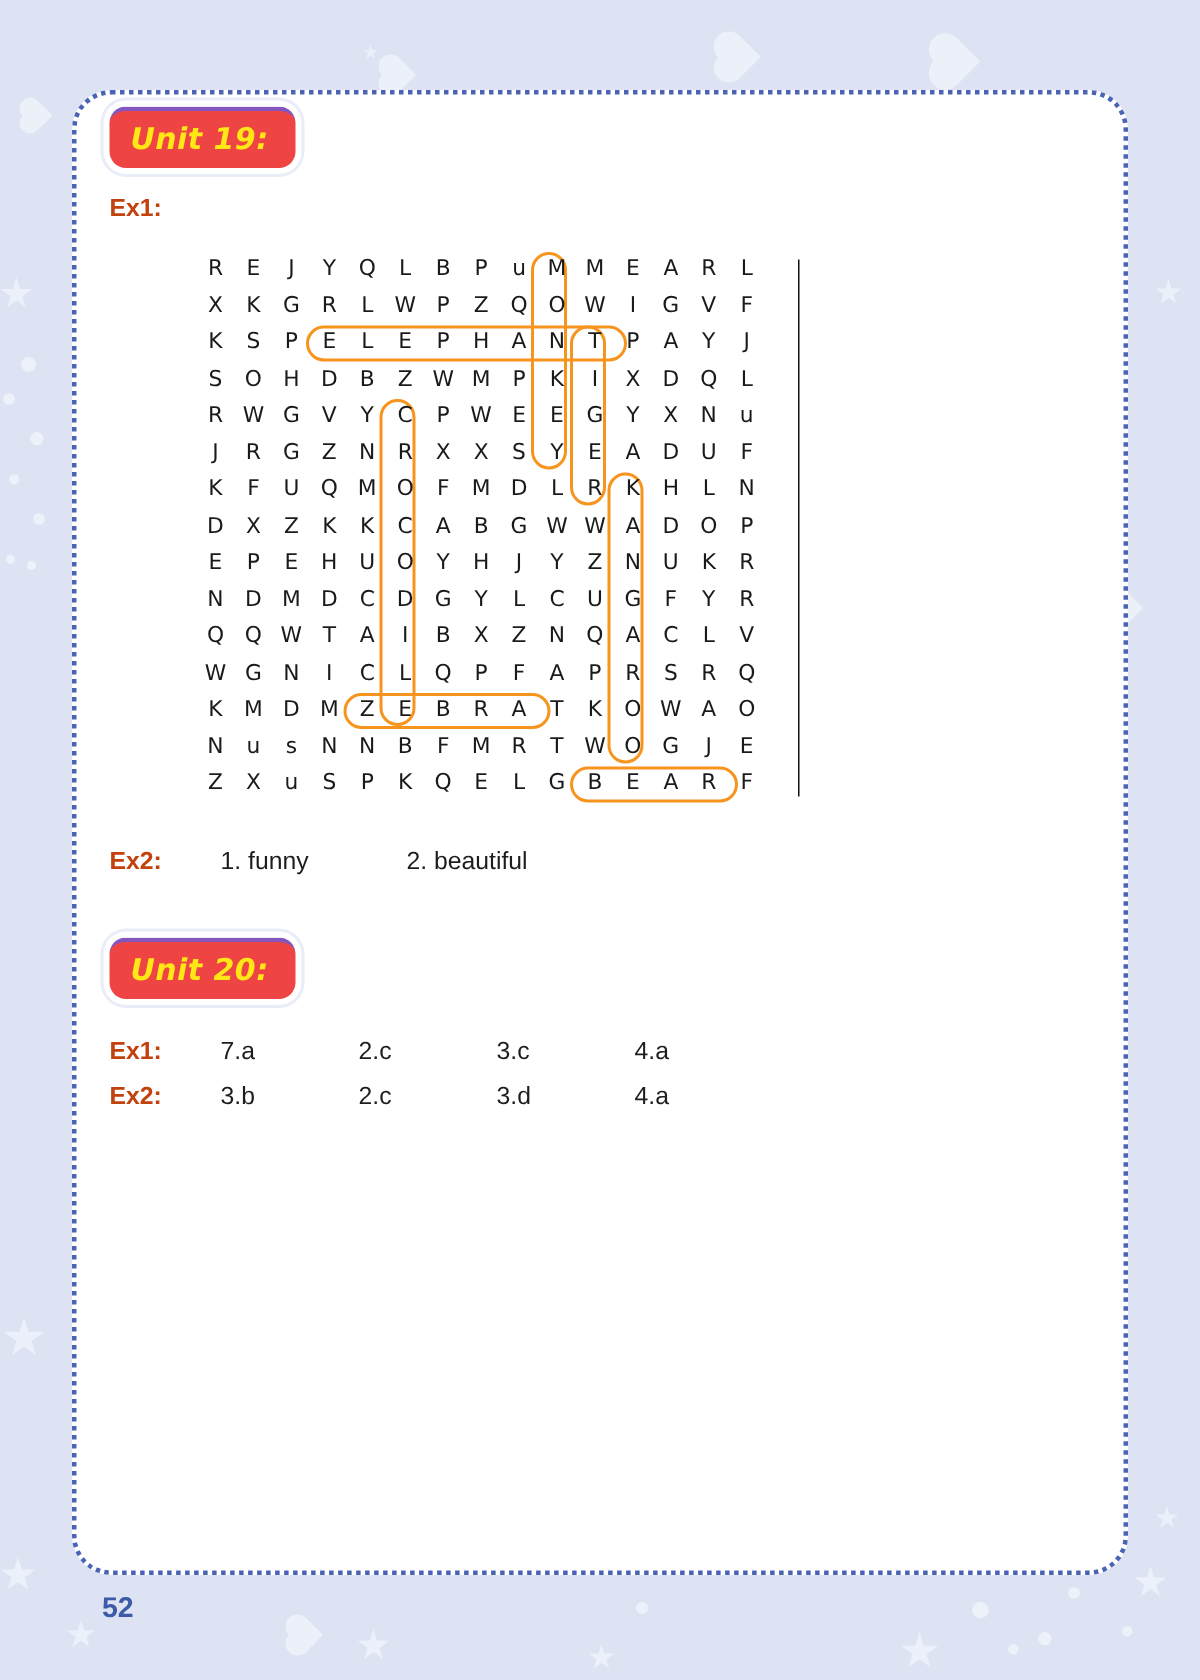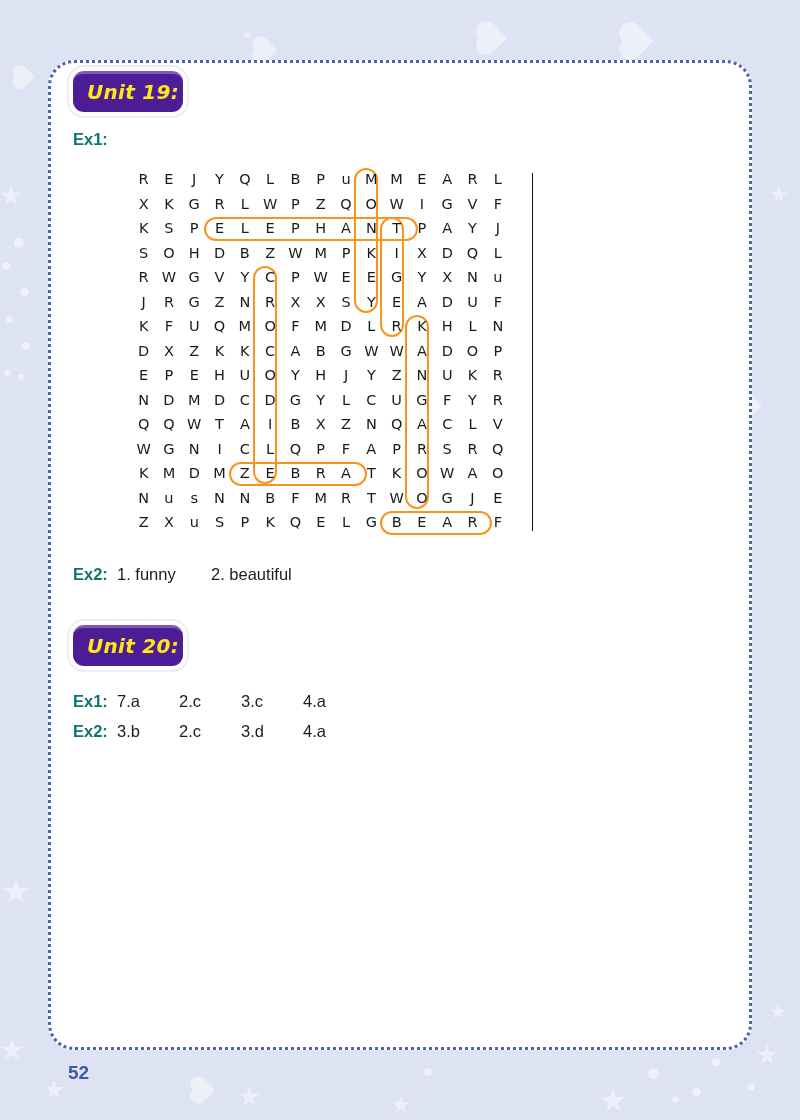--- a/index.html
+++ b/index.html
@@ -79,35 +79,35 @@
   
   .content {
     position: absolute;
     left: 22px;
     top: 8px;
     right: 18px;
   }
 
   .unit-badge {
     display: inline-block;
-    background: #4c1d95;
+    background: #ef4444;
     color: #ffe815;
     font-size: 20px;
     font-weight: bold;
     font-style: italic;
     letter-spacing: 0.3px;
-    padding: 6px 4px 8px 14px;
+    padding: 6px 18px 8px 14px;
     border-radius: 11px;
     border-top: 3px solid #8456bd;
     box-shadow: 0 0 0 4px #ffffff, 0 0 0 6px #e9edf8;
     font-family: "DejaVu Sans", sans-serif;
   }
 
   .ex-label {
-    color: #0f766e;
+    color: #c2410c;
     font-weight: bold;
     font-size: 16.5px;
   }
 
   
   .puzzle-wrap {
     position: relative;
     margin-top: 18px;
     padding-left: 58px;
   }
@@ -164,20 +164,21 @@
   }
 
   
   .ans-block { margin-top: 24px; }
   .ans-row {
     display: flex;
     align-items: baseline;
     font-size: 16.5px;
     color: #1d1d1d;
     line-height: 30px;
+    gap: 30px;
   }
   .ans-row .ex-label { width: 44px; flex: none; }
   .ans-row .spacer { width: 44px; flex: none; }
   .ans-item {
     display: inline-block;
     font-family: "Liberation Sans", sans-serif;
   }
   .w-wide { width: 94px; }
   .w-narrow { width: 62px; }
 </style>

